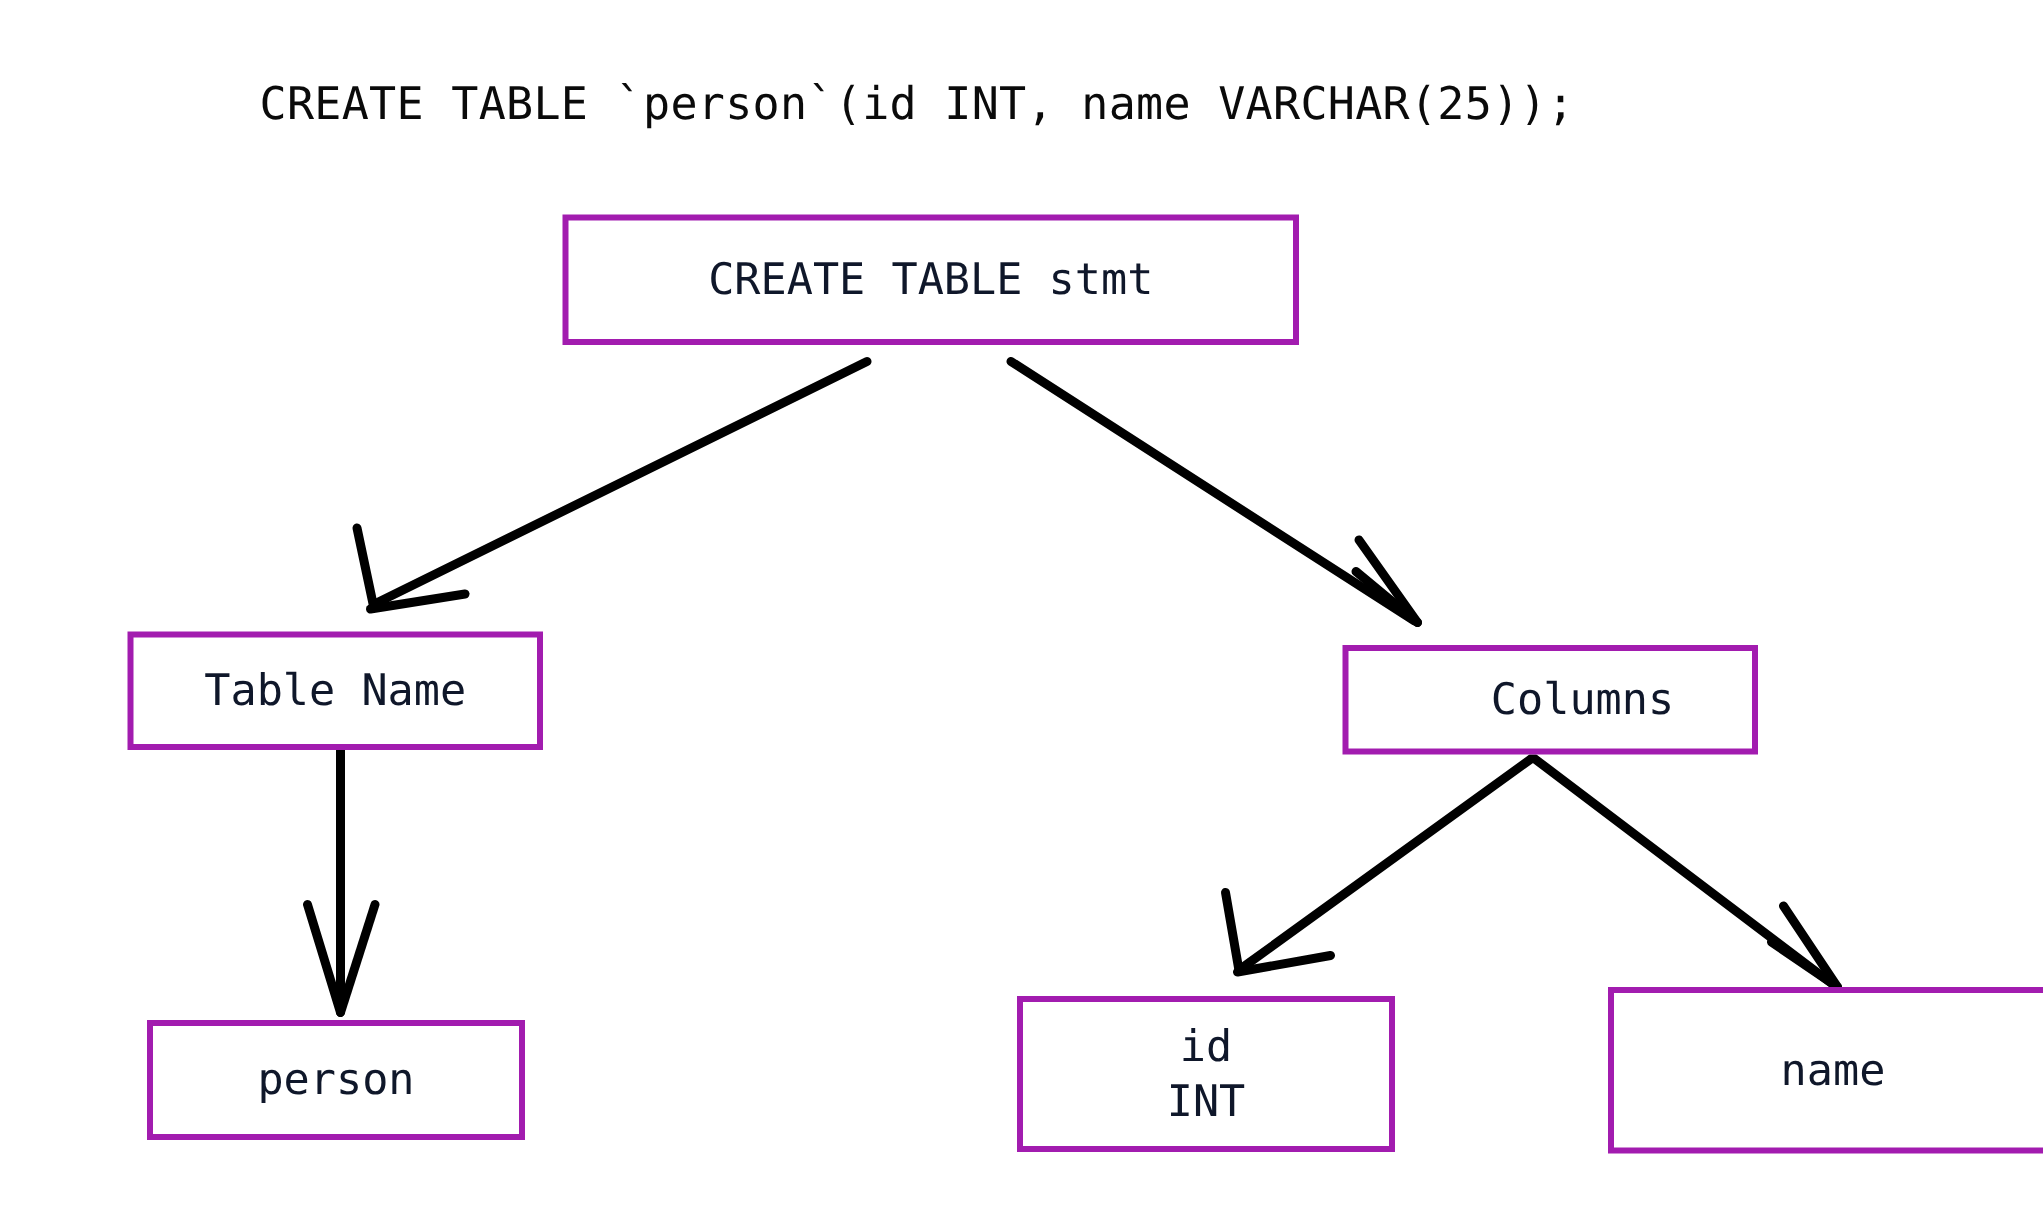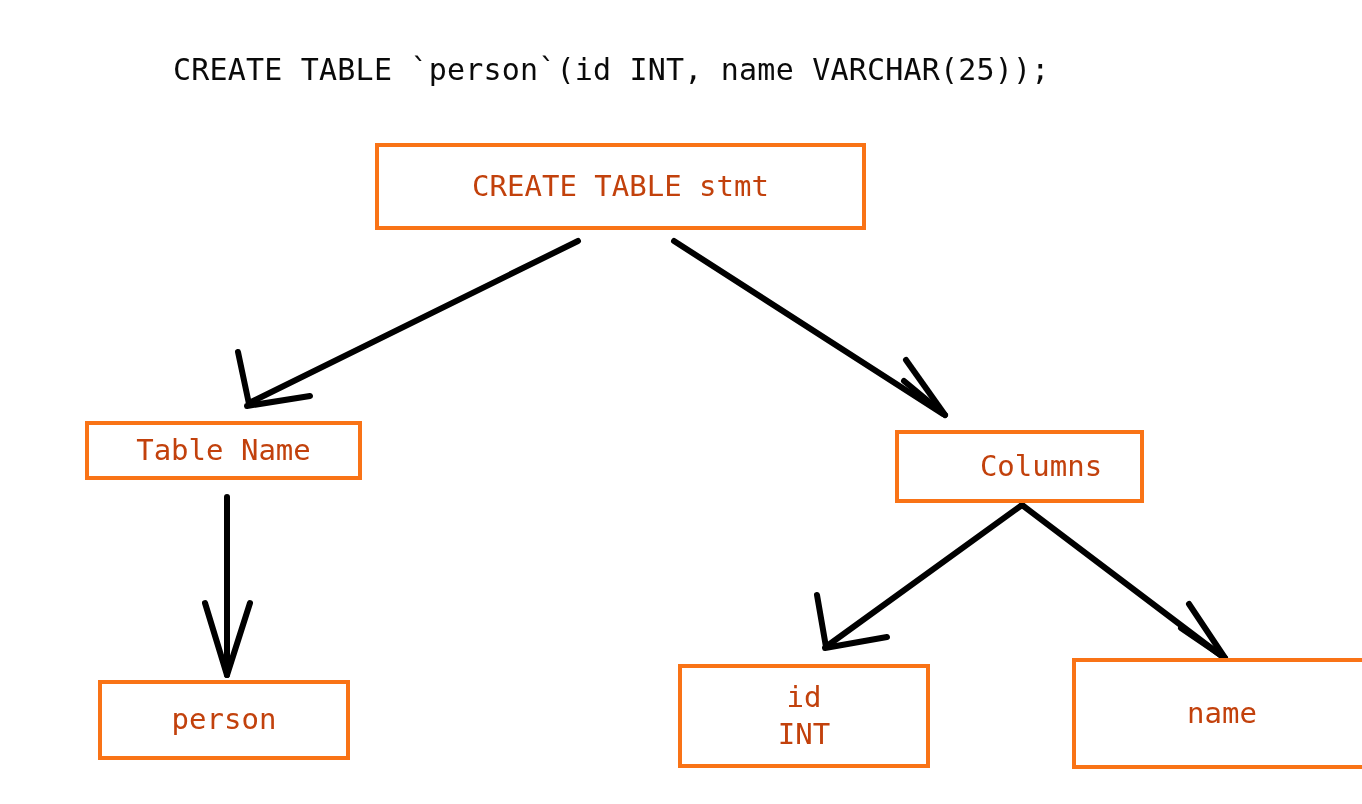--- a/index.html
+++ b/index.html
@@ -23,52 +23,52 @@
   #diagram-svg {
     position: absolute;
     top: 0;
     left: 0;
     width: 1362px;
     height: 804px;
   }
   .node-box {
     position: absolute;
     box-sizing: border-box;
-    border: 4px solid #f97316;
+    border: 4px solid #a21caf;
     background: #ffffff;
     display: flex;
     flex-direction: column;
     align-items: center;
     justify-content: center;
     font-family: "DejaVu Sans Mono", "Liberation Mono", monospace;
     font-size: 29px;
     line-height: 1.28;
-    color: #c2410c;
+    color: #0f172a;
     white-space: pre;
     letter-spacing: 0px;
   }
   .node-line {
     display: block;
     text-align: center;
   }
   #sql-title {
     position: absolute;
     left: 131px;
     top: 52px;
     font-family: "DejaVu Sans Mono", "Liberation Mono", monospace;
     font-size: 30px;
     line-height: 1.2;
     color: #0a0a0a;
     white-space: pre;
     letter-spacing: 0.2px;
   }
   
   #node-root      { left: 333px; top: 143px; width: 491px; height: 87px; }
-  #node-tablename { left: 43px;  top: 421px; width: 277px; height: 59px; }
-  #node-columns   { left: 853px; top: 430px; width: 249px; height: 73px; padding-left: 43px; }
+  #node-tablename { left: 43px;  top: 421px; width: 277px; height: 79px; }
+  #node-columns   { left: 853px; top: 430px; width: 277px; height: 73px; padding-left: 43px; }
   #node-person    { left: 56px;  top: 680px; width: 252px; height: 80px; }
   #node-id        { left: 636px; top: 664px; width: 252px; height: 104px; }
   #node-name      { left: 1030px;top: 658px; width: 300px; height: 111px; }
 </style>
 </head>
 <body>
 
 <div id="canvas">
 
   <div id="sql-title">CREATE TABLE `person`(id INT, name VARCHAR(25));</div>

